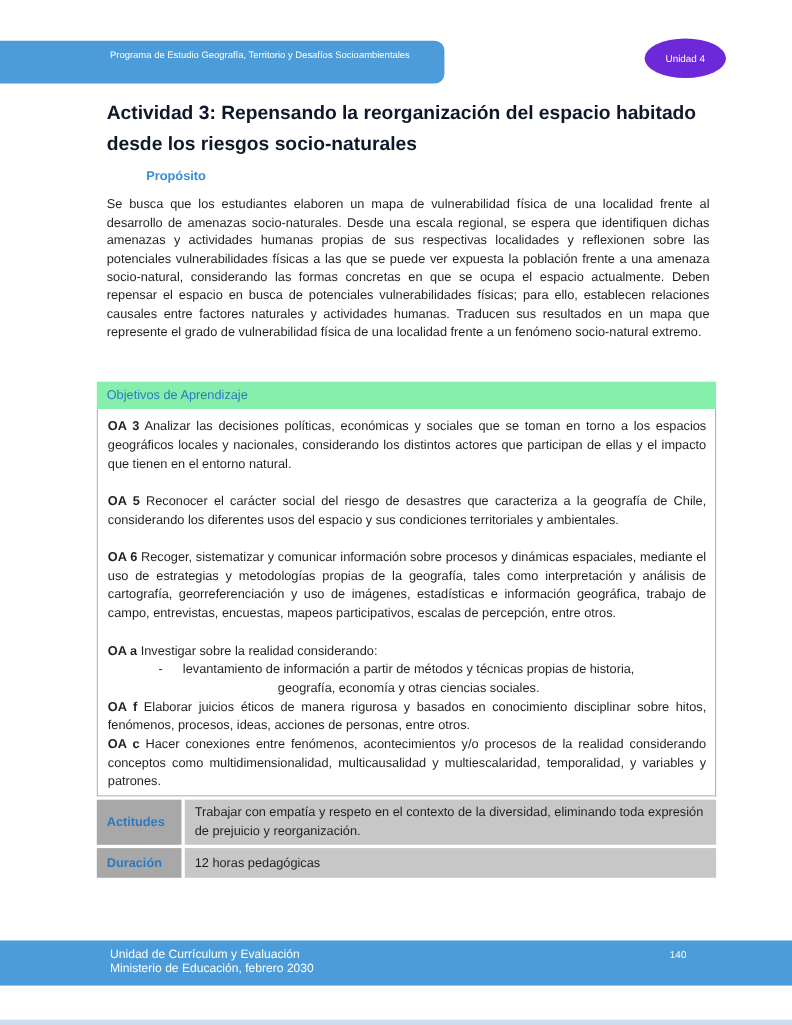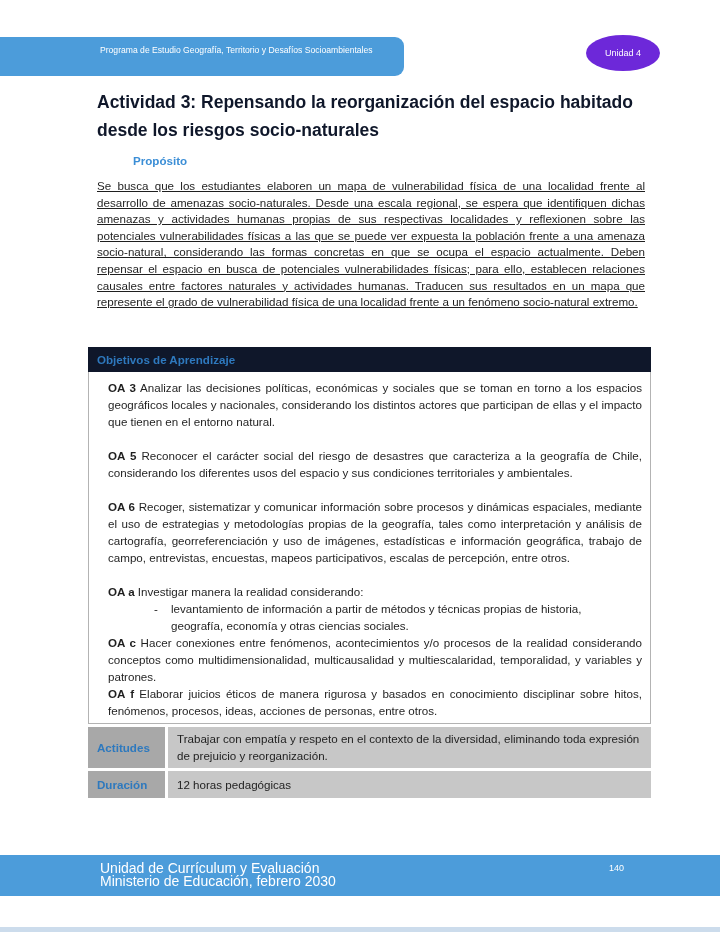--- a/index.html
+++ b/index.html
@@ -40,44 +40,43 @@
 
   
   .proposito-heading {
     position:absolute; left:97px; top:154px;
     color:#3b8ed6; font-size:11.6px; font-weight:bold;margin-left:36px;
   }
   .proposito-body {
     position:absolute; left:97px; top:178px; width:548px;
     font-size:11.6px; line-height:16.6px;
     text-align:justify;
-    text-decoration:underline;
   }
 
   
   .oa-table {
     position:absolute; left:88px; top:347px; width:563px;
   }
   .oa-header {
-    background:#0f172a;
-    color:#2e79be; font-weight:bold; font-size:11.6px;
+    background:#86efac;
+    color:#2e79be; font-weight:normal; font-size:11.6px;
     padding:6px 8px 6px 9px;
   }
   .oa-body {
     background:#ffffff;
     border:1px solid #b3b3b3; border-top:none;
-    padding:7px 8px 4px 19px;
+    padding:7px 8px 4px 9px;
     font-size:11.6px; line-height:17px;
     text-align:justify;
   }
   .oa-item.gap-after { margin-bottom:17px; }
   .oa-label { font-weight:bold; }
   .oa-bullet { display:flex; padding-left:46px; }
   .oa-bullet .bullet-marker { width:17px; text-align:left; }
-  .oa-bullet .bullet-text { flex:1; text-align:left; padding-right:60px; }
+  .oa-bullet .bullet-text { flex:1; text-align:center; padding-right:60px; }
 
   .attr-row { display:flex; gap:3px; margin-top:3px; }
   .attr-label {
     width:77px; flex:0 0 77px;
     background:#a8a8a8;
     color:#2e79be; font-weight:bold; font-size:11.6px;
     display:flex; align-items:center;
     padding-left:9px;
   }
   .attr-content {
@@ -90,21 +89,21 @@
 
   
   .footer-bar {
     position:absolute; left:0; top:855px;
     width:720px; height:41px;
     background:#4c9cda;
     color:#ffffff;
   }
   .footer-left {
     position:absolute; left:100px; top:7px;
-    font-size:14px; line-height:13px;
+    font-size:11px; line-height:13px;
   }
   .footer-page {
     position:absolute; right:96px; top:8px;
     font-size:9px;
     text-align:center;
   }
   .page-bottom-edge {
     position:absolute; left:0; bottom:0;
     width:720px; height:5px;
     background:#ccdcec;
@@ -127,27 +126,27 @@
 
 <div class="proposito-heading">Propósito</div>
 <div class="proposito-body">Se busca que los estudiantes elaboren un mapa de vulnerabilidad física de una localidad frente al desarrollo de amenazas socio-naturales. Desde una escala regional, se espera que identifiquen dichas amenazas y actividades humanas propias de sus respectivas localidades y reflexionen sobre las potenciales vulnerabilidades físicas a las que se puede ver expuesta la población frente a una amenaza socio-natural, considerando las formas concretas en que se ocupa el espacio actualmente. Deben repensar el espacio en busca de potenciales vulnerabilidades físicas; para ello, establecen relaciones causales entre factores naturales y actividades humanas. Traducen sus resultados en un mapa que represente el grado de vulnerabilidad física de una localidad frente a un fenómeno socio-natural extremo.</div>
 
 <div class="oa-table">
   <div class="oa-header">Objetivos de Aprendizaje</div>
   <div class="oa-body" id="oa-body">
       <div class="oa-item gap-after"><span class="oa-label">OA 3</span><span> Analizar las decisiones políticas, económicas y sociales que se toman en torno a los espacios geográficos locales y nacionales, considerando los distintos actores que participan de ellas y el impacto que tienen en el entorno natural.</span></div>
       <div class="oa-item gap-after"><span class="oa-label">OA 5</span><span> Reconocer el carácter social del riesgo de desastres que caracteriza a la geografía de Chile, considerando los diferentes usos del espacio y sus condiciones territoriales y ambientales.</span></div>
       <div class="oa-item gap-after"><span class="oa-label">OA 6</span><span> Recoger, sistematizar y comunicar información sobre procesos y dinámicas espaciales, mediante el uso de estrategias y metodologías propias de la geografía, tales como interpretación y análisis de cartografía, georreferenciación y uso de imágenes, estadísticas e información geográfica, trabajo de campo, entrevistas, encuestas, mapeos participativos, escalas de percepción, entre otros.</span></div>
-      <div class="oa-item"><span class="oa-label">OA a</span><span> Investigar manera la realidad considerando:</span></div>
+      <div class="oa-item"><span class="oa-label">OA a</span><span> Investigar sobre la realidad considerando:</span></div>
       <div class="oa-bullet">
         <span class="bullet-marker">-</span>
         <span class="bullet-text">levantamiento de información a partir de métodos y técnicas propias de historia, geografía, economía y otras ciencias sociales.</span>
       </div>
+      <div class="oa-item"><span class="oa-label">OA f</span><span> Elaborar juicios éticos de manera rigurosa y basados en conocimiento disciplinar sobre hitos, fenómenos, procesos, ideas, acciones de personas, entre otros.</span></div>
       <div class="oa-item"><span class="oa-label">OA c</span><span> Hacer conexiones entre fenómenos, acontecimientos y/o procesos de la realidad considerando conceptos como multidimensionalidad, multicausalidad y multiescalaridad, temporalidad, y variables y patrones.</span></div>
-      <div class="oa-item"><span class="oa-label">OA f</span><span> Elaborar juicios éticos de manera rigurosa y basados en conocimiento disciplinar sobre hitos, fenómenos, procesos, ideas, acciones de personas, entre otros.</span></div>
     </div>
 
   <div class="attr-row actitudes">
     <div class="attr-label">Actitudes</div>
     <div class="attr-content">Trabajar con empatía y respeto en el contexto de la diversidad, eliminando toda expresión de prejuicio y reorganización.</div>
   </div>
   <div class="attr-row duracion">
     <div class="attr-label">Duración</div>
     <div class="attr-content">12 horas pedagógicas</div>
   </div>

